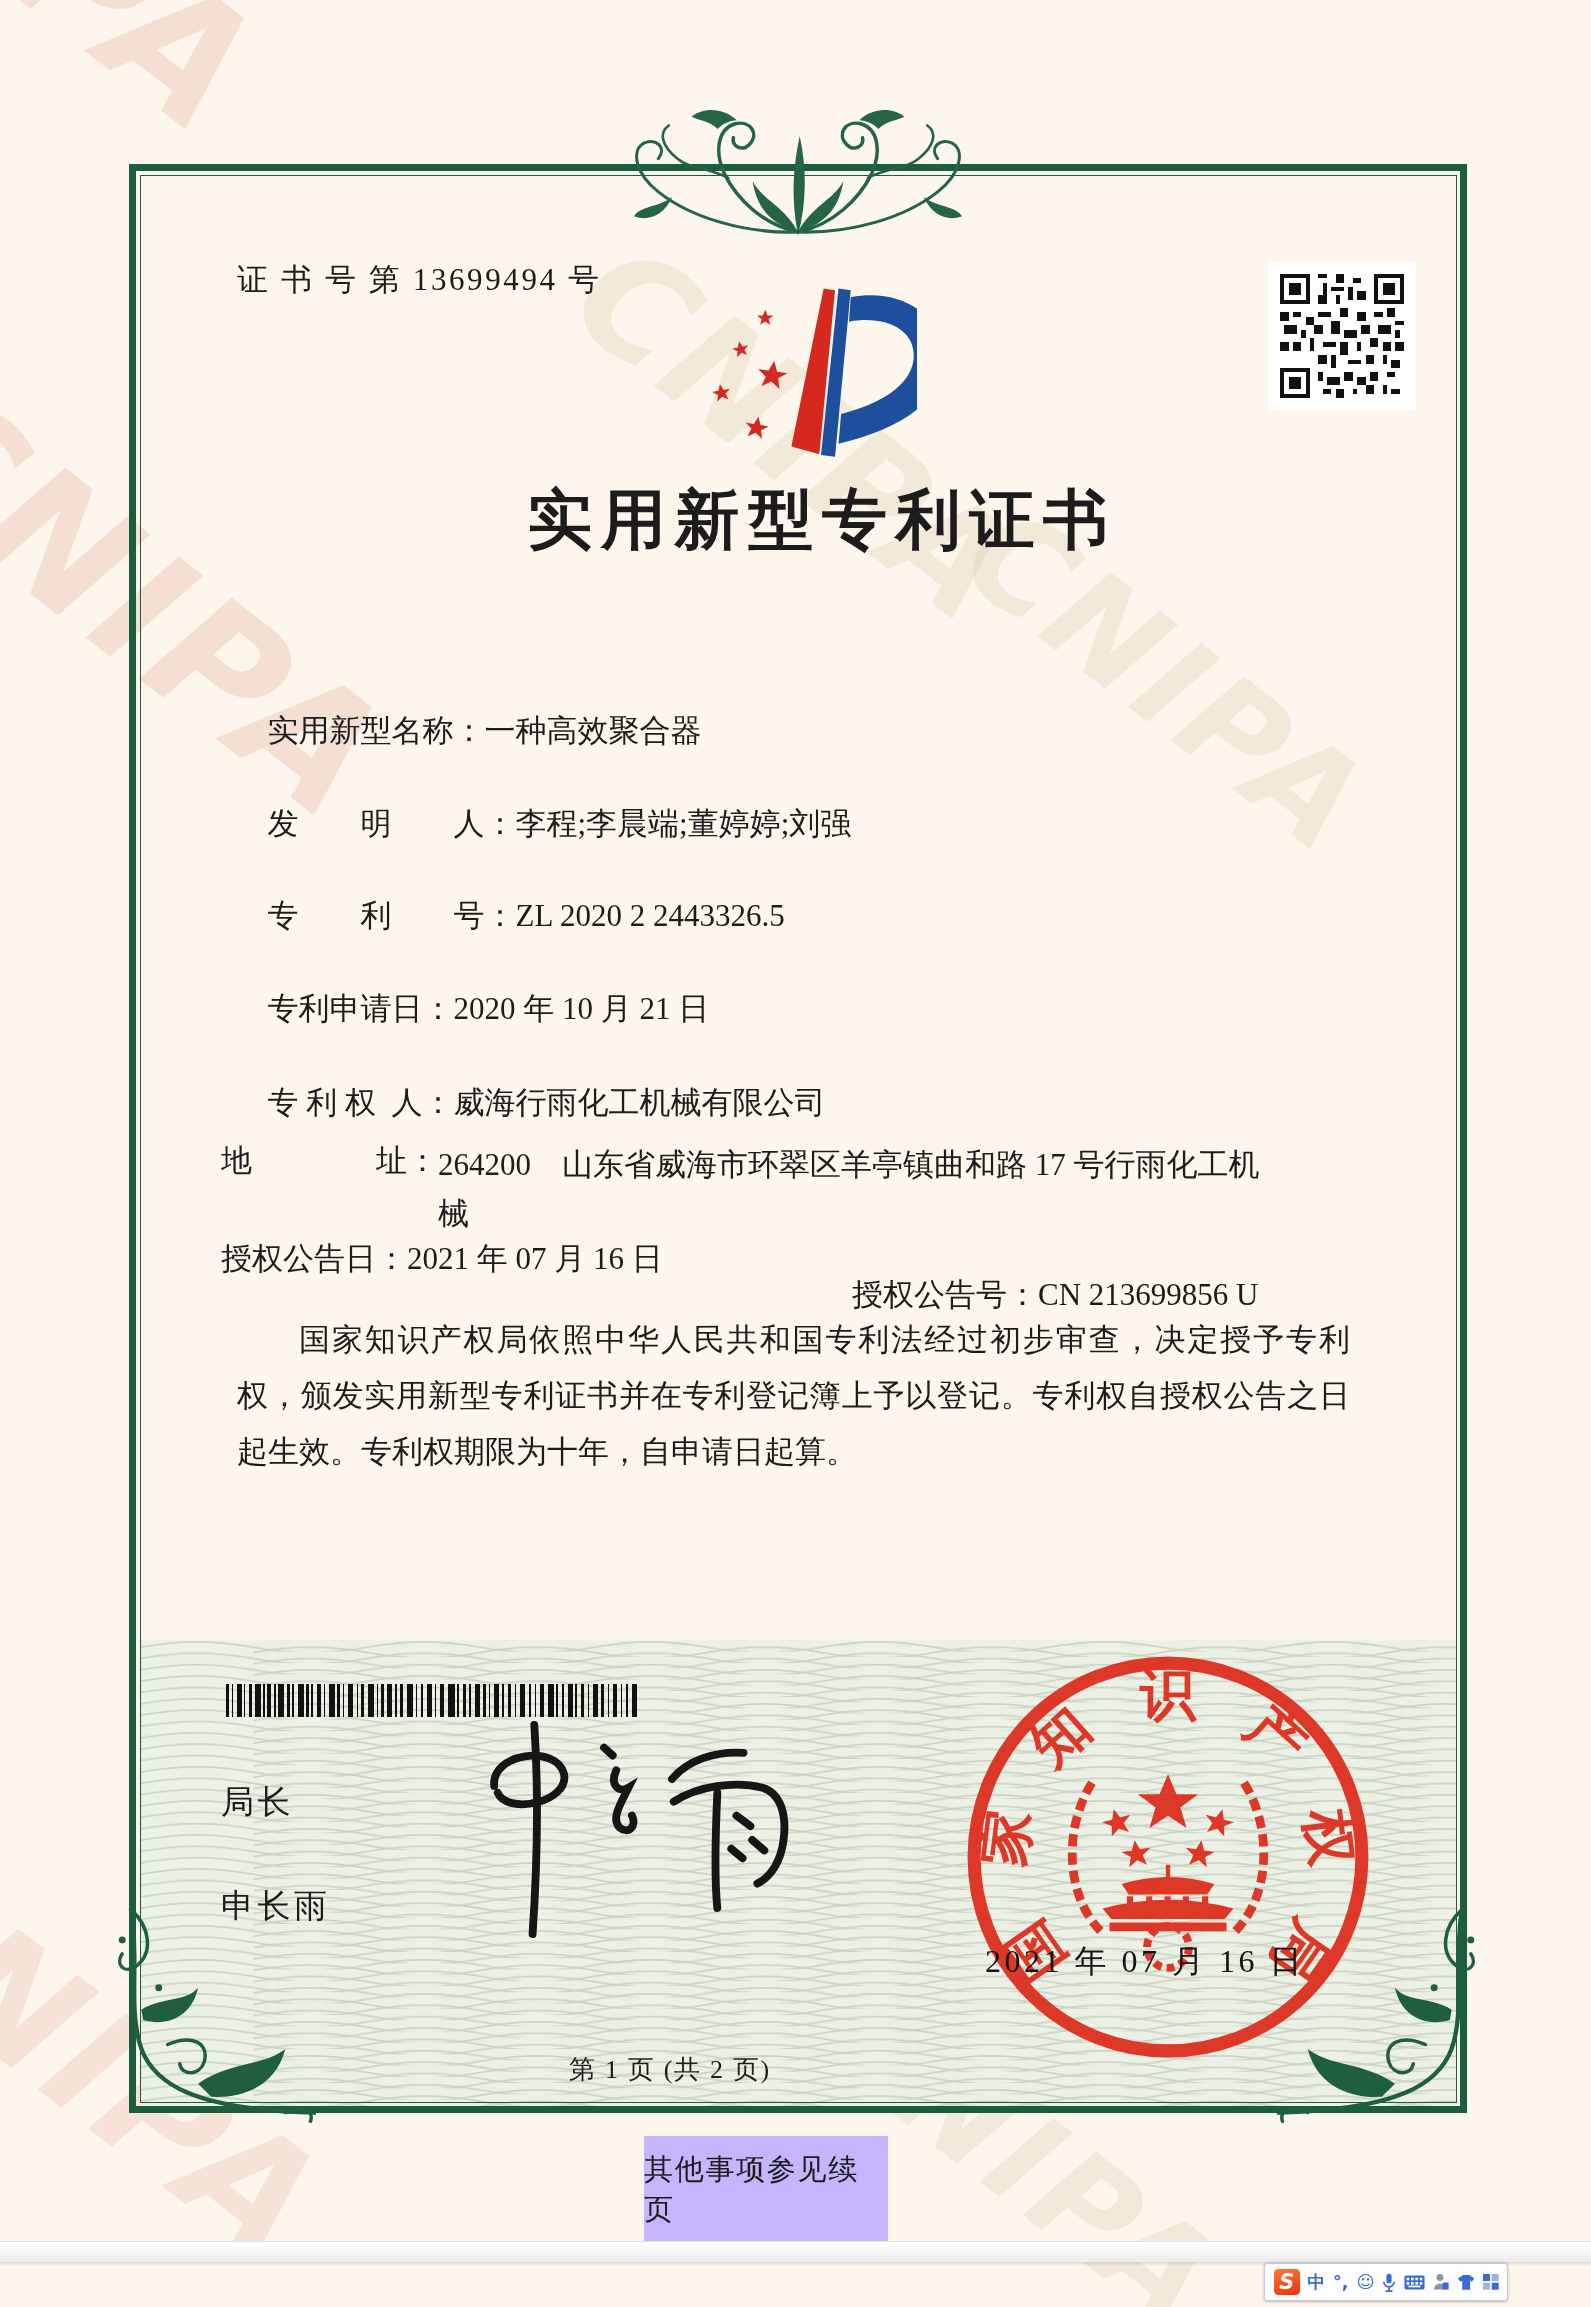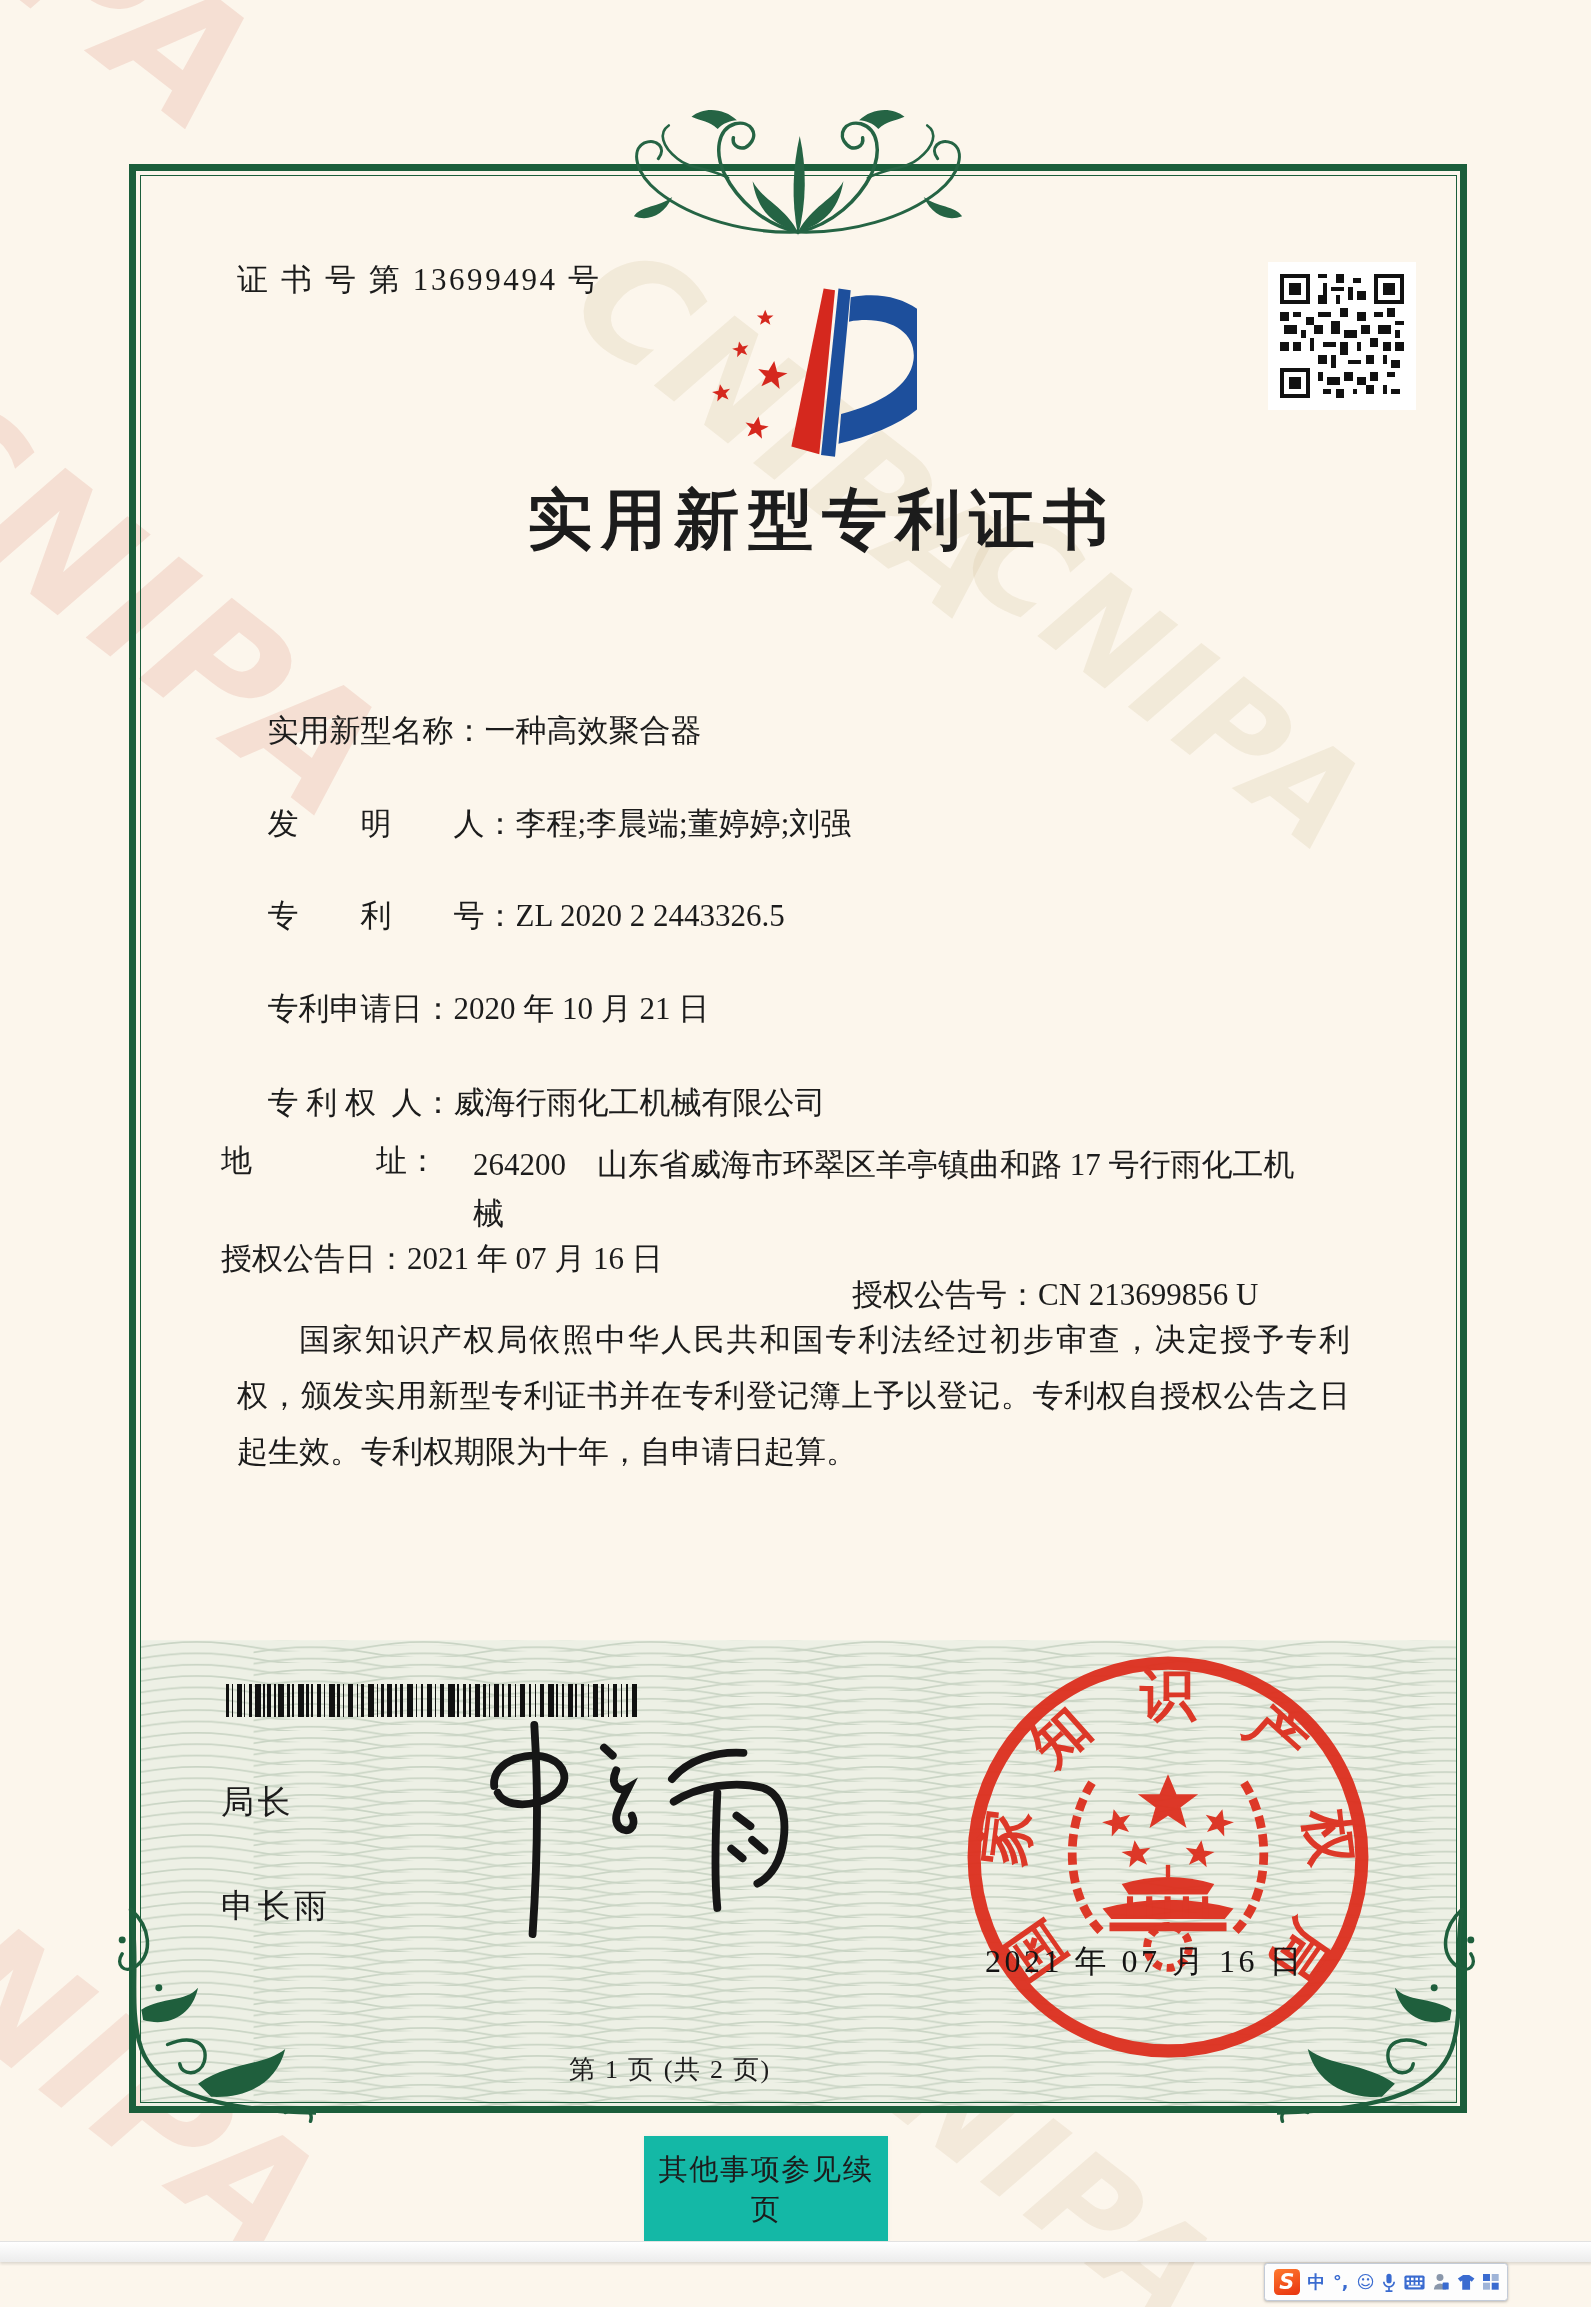--- a/index.html
+++ b/index.html
@@ -39,22 +39,22 @@
   .grant-right { position:absolute; left:569px; top:0; white-space:pre; }
   .paras { position:absolute; left:201px; top:1312px; width:1113px; font-size:31px;
            line-height:56px; text-align:justify; z-index:4;margin-left:36px; }
   .paras p { text-indent:2em; margin:0; }
   .barcode { position:absolute; left:225px; top:1684px; z-index:4; }
   .director { position:absolute; left:221px; font-size:33px; z-index:4; letter-spacing:3.5px;}
   .sig { position:absolute; left:410px; top:1718px; z-index:5; }
   .seal { position:absolute; left:961px; top:1650px; z-index:5; opacity:.95; }
   .seal-date { position:absolute; left:985px; top:1940px; font-size:32px; letter-spacing:3.5px; z-index:6; color:#141414; }
   .page-no { position:absolute; left:129px; top:2052px; width:1082px; text-align:center; font-size:26px; letter-spacing:1.7px; z-index:4; }
-  .note { position:absolute; left:644px; top:2136px; width:244px; padding:14px 0; text-align:center;
-          background:#14b8a6; font-size:29px; letter-spacing:1.7px; z-index:3; box-shadow:0 0 5.2px rgba(0,0,0,.04);}
+  .note { position:absolute; left:644px; top:2136px; width:244px; padding:14px 0; text-align:left;
+          background:#c4b5fd; font-size:29px; letter-spacing:1.7px; z-index:3; box-shadow:0 0 5.2px rgba(0,0,0,.04);}
   .gray-band { position:absolute; left:0; top:2241px; width:1592px; height:21px; z-index:7;
                background:linear-gradient(#ffffff,#ececec); border-top:0.9px solid #e2e2e2; box-shadow:0 1.7px 2.6px rgba(0,0,0,.12); }
   .ornament { position:absolute; z-index:3; }
   .ime {
     position:absolute; left:1264px; top:2263px; height:38px; z-index:8;
     background:#fdfdfd; border:0.9px solid #c3cbd8; border-radius:3.5px;
     display:flex; align-items:center; gap:7.9px; padding:0 8.7px;
     box-shadow:0 0.9px 2.6px rgba(0,0,0,.25);
     font-family:"DejaVu Sans","Liberation Sans",sans-serif;
   }
@@ -232,21 +232,21 @@
     </div>
     <div class="row" style="top:859px;">
       <span class="lab">专　　利　　号：</span><span class="val">ZL 2020 2 2443326.5</span>
     </div>
     <div class="row" style="top:952px;">
       <span class="lab">专利申请日：</span><span class="val">2020 年 10 月 21 日</span>
     </div>
     <div class="row" style="top:1046px;">
       <span class="lab">专 利 权  人：</span><span class="val">威海行雨化工机械有限公司</span>
     </div>
-    <div class="addr-row" style="top:1140px;gap:35px;">
+    <div class="addr-row" style="top:1140px;">
       <span class="lab">地　　　　址：</span>
         <span class="val">264200　山东省威海市环翠区羊亭镇曲和路 17 号行雨化工机械</span>
     </div>
     <div class="grant-row" style="top:1238px;">
       <span>授权公告日：</span><span>2021 年 07 月 16 日</span>
       <span class="grant-right">
         <span>授权公告号：</span><span>CN 213699856 U</span>
       </span>
     </div>
   </div>

